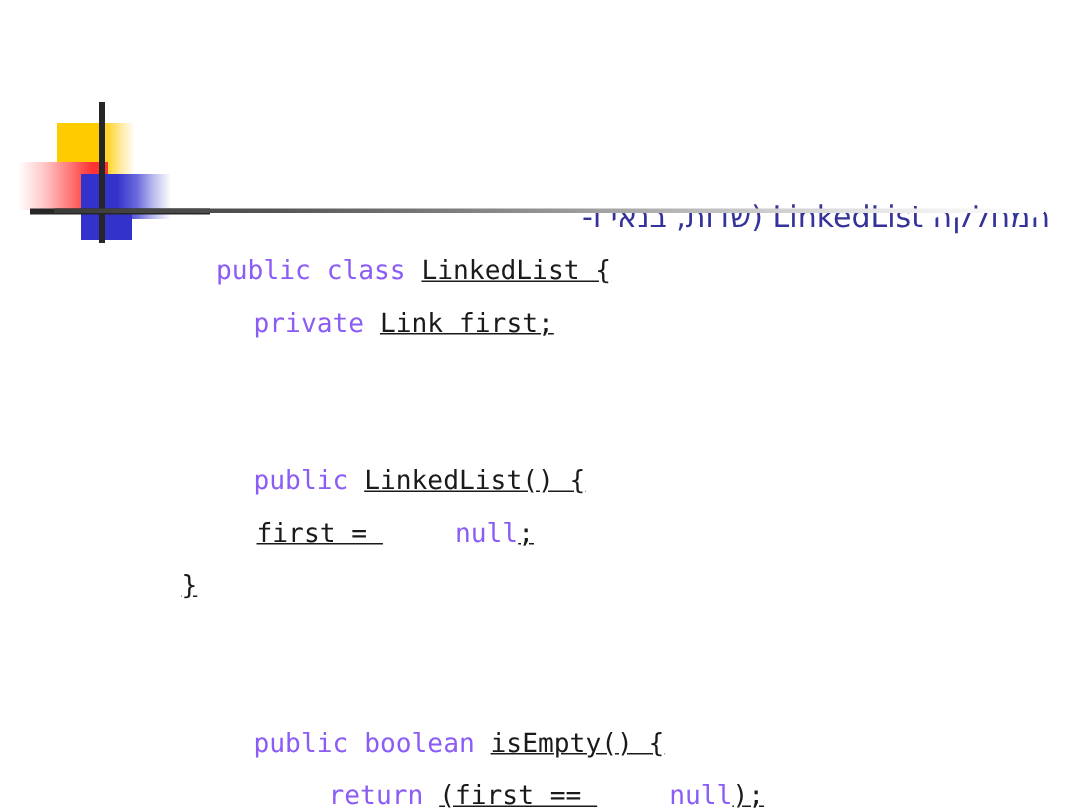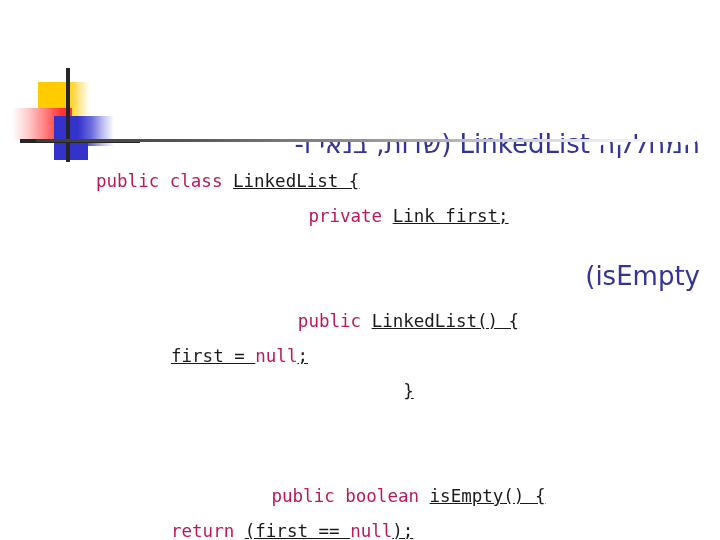--- a/index.html
+++ b/index.html
@@ -88,21 +88,21 @@
   
   #title {
     position: absolute;
     left: 60px;
     top: 34px;
     width: 640px;
     text-align: right;
     direction: rtl;
     color: #333399;
     font-family: "DejaVu Sans", "Liberation Sans", sans-serif;
-    font-size: 26px;
+    font-size: 20px;
     line-height: 44px;
     font-weight: 400;
     white-space: pre;
   }
   #title .tline {
     display: block;
   }
 
   
   #divider {
@@ -127,41 +127,40 @@
     color: #1a1a1a;
     white-space: pre;
   }
   #code .cl {
     display: block;
     height: 35px;
   }
   #code .cl.blank {
     height: 35px;
   }
-  .ind1 { padding-left: 25px; text-align: center; }
+  .ind1 { padding-left: 25px; }
   .ind3 { padding-left: 75px; }
-  .kw { color: #be185d; }
+  .kw { color: #8b5cf6; margin-left: 48px; }
   .pl { color: #1a1a1a; text-decoration: underline; }
 </style>
 </head>
 <body>
 
 <div id="slide">
 
   <div id="logo">
     <div class="sq sq-yellow"></div>
     <div class="sq sq-red"></div>
     <div class="sq sq-blue"></div>
     <div class="sq sq-blue-bottom"></div>
     <div class="line-v"></div>
     <div class="line-h"></div>
   </div>
 
   <div id="title">
     <span class="tline">המחלקה LinkedList (שדות, בנאי ו-</span>
-    <span class="tline">isEmpty)</span>
   </div>
 
   <div id="divider"></div>
 
   <div id="code"><span class="cl"><span class="kw">public class </span><span class="pl">LinkedList {</span></span><span class="cl ind1"><span class="kw">private </span><span class="pl">Link first;</span></span><span class="cl blank">&nbsp;</span><span class="cl blank">&nbsp;</span><span class="cl ind1"><span class="kw">public </span><span class="pl">LinkedList() {</span></span><span class="cl ind3"><span class="pl">first = </span><span class="kw">null</span><span class="pl">;</span></span><span class="cl ind1"><span class="pl">}</span></span><span class="cl blank">&nbsp;</span><span class="cl blank">&nbsp;</span><span class="cl ind1"><span class="kw">public boolean </span><span class="pl">isEmpty() {</span></span><span class="cl ind3"><span class="kw">return </span><span class="pl">(first == </span><span class="kw">null</span><span class="pl">);</span></span></div>
 
 </div>
 
 </body></html>

